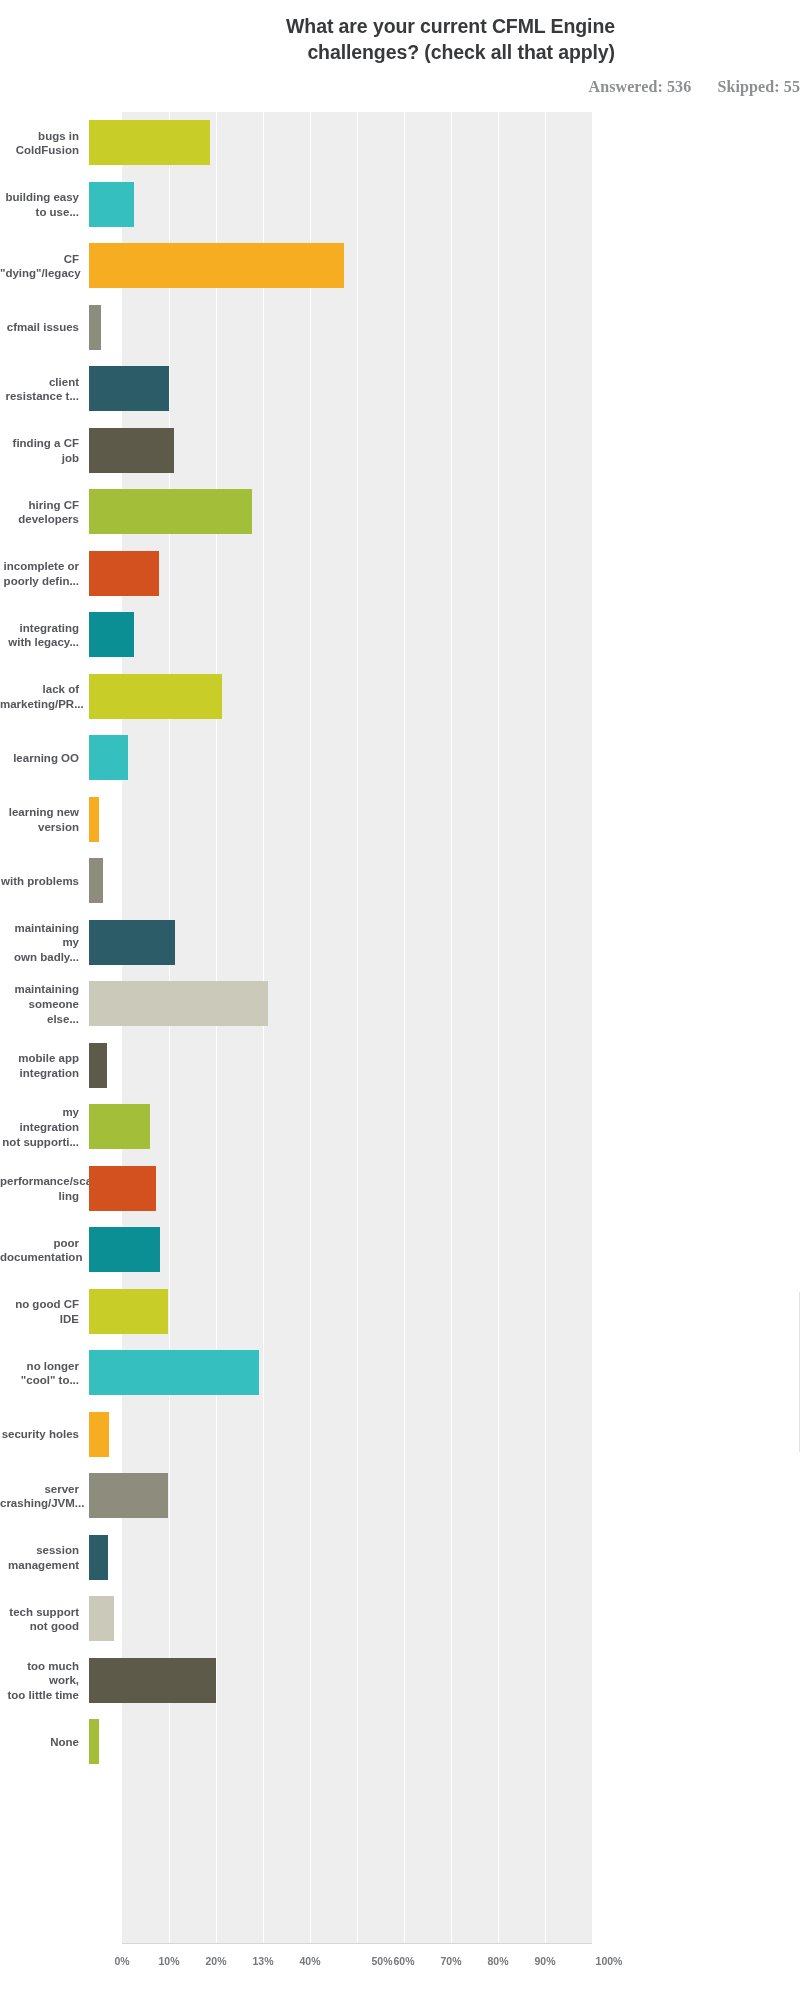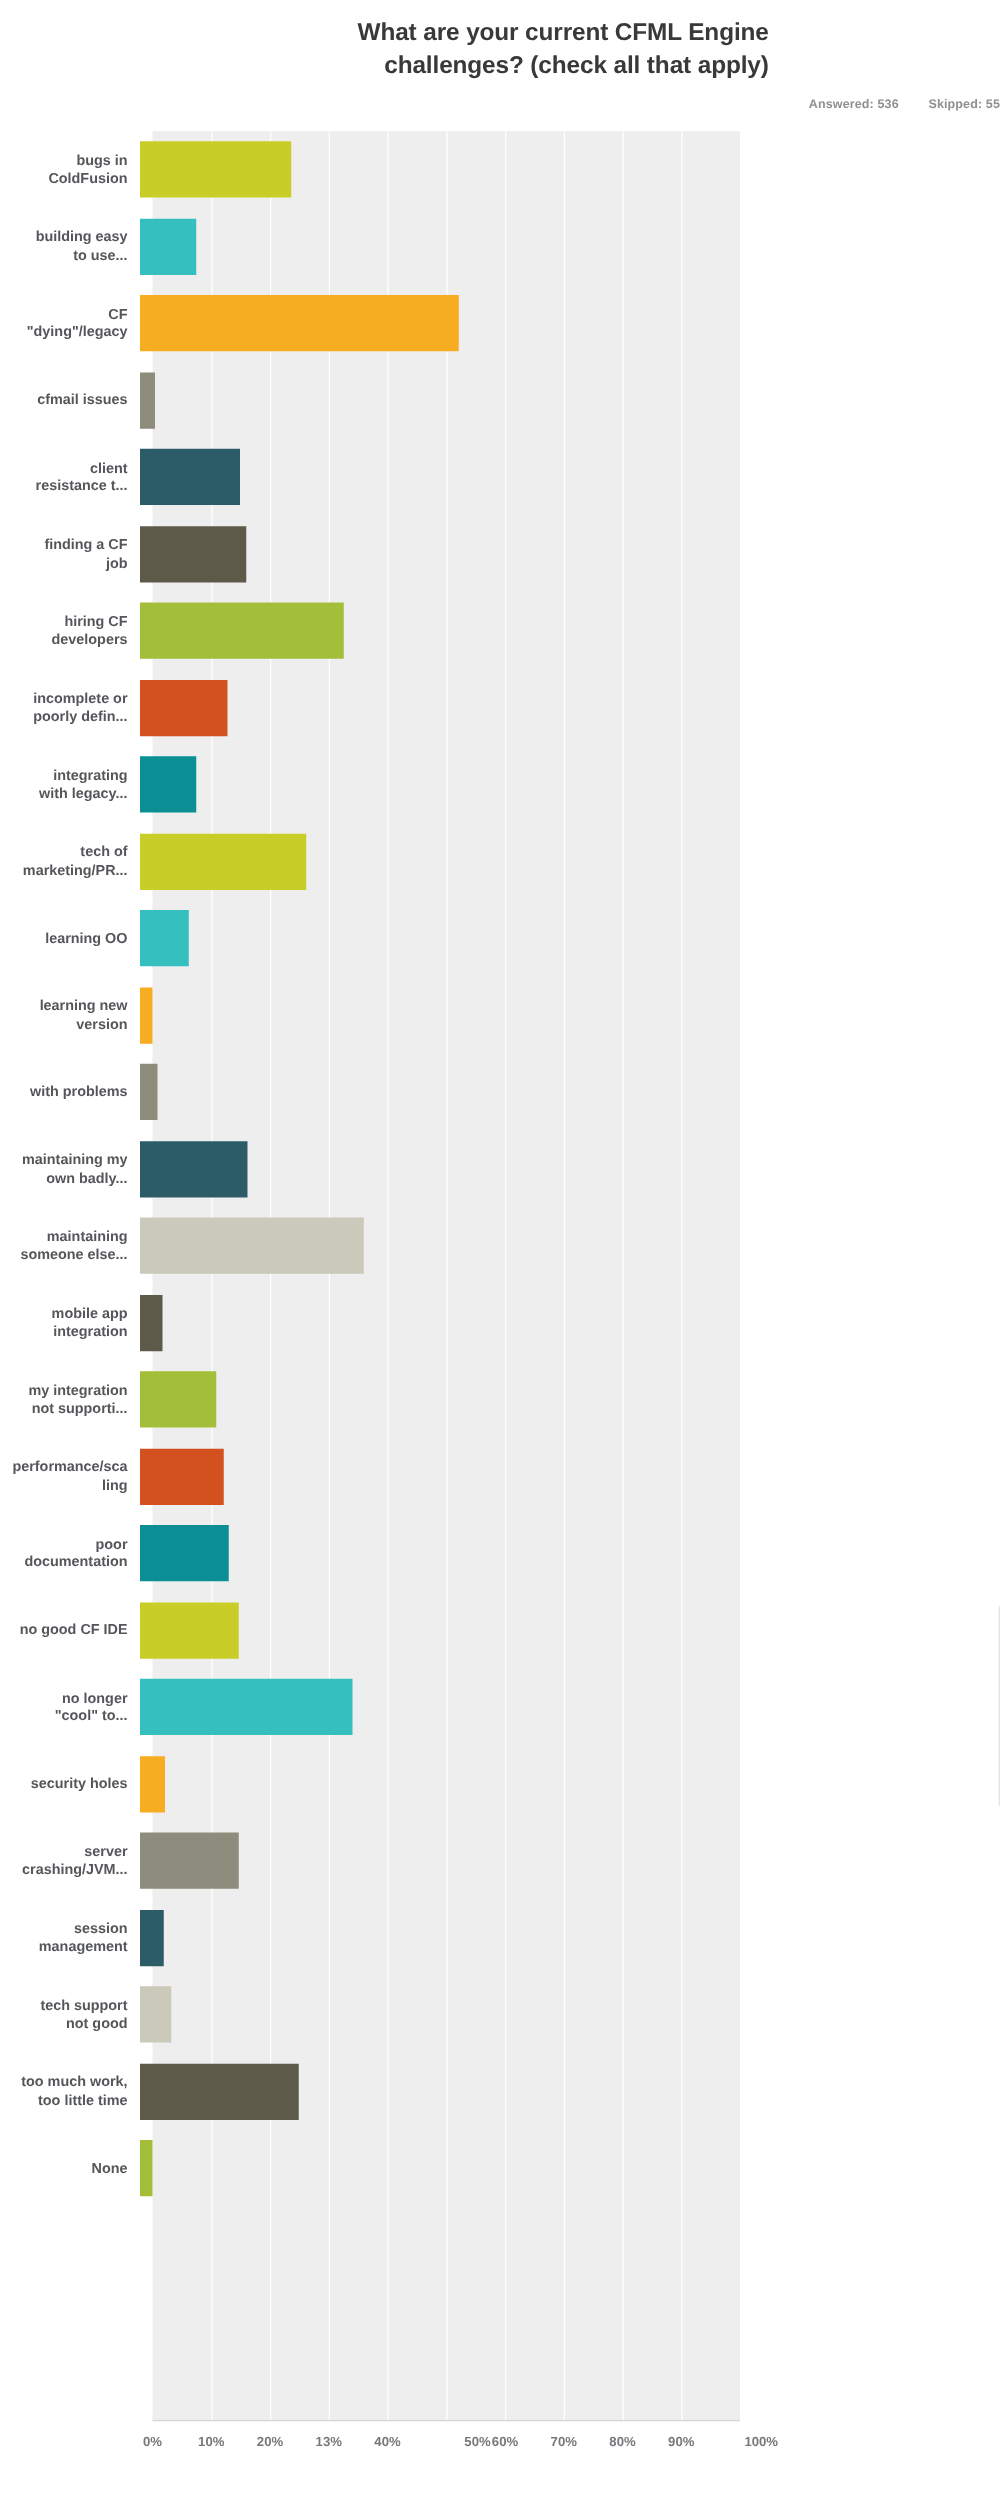--- a/index.html
+++ b/index.html
@@ -28,24 +28,25 @@
     font-size: 19.5px;
     font-weight: bold;
     color: #38393b;
     line-height: 1.32;
     margin: 0 auto;
     max-width: 430px;
     letter-spacing: -0.1px;
   }
   .chart-submeta {
     margin-top: 13px;
-    font-size: 10px;
+    font-size: 16px;
     font-weight: bold;
     color: #8d8f91;
     letter-spacing: 0.1px;
+    font-family: Liberation Serif, serif;
   }
   .chart-submeta .meta-item {
     display: inline-block;
   }
   .chart-submeta .meta-gap {
     display: inline-block;
     width: 18px;
   }
 
   .plot-wrap {
@@ -93,21 +94,21 @@
     top: 0;
     width: 800px;
   }
   .bar-row {
     position: relative;
     height: 61.5px;
     display: flex;
     align-items: center;
   }
   .cat-label {
-    width: 112px;
+    width: 89px;
     text-align: right;
     padding-right: 10px;
     box-sizing: border-box;
     font-size: 11.5px;
     font-weight: bold;
     color: #54565a;
     line-height: 1.28;
     white-space: pre-line;
   }
   .bar-track {
@@ -232,21 +233,21 @@
           </div>
         </div>
         <div class="bar-row">
           <div class="cat-label">integrating
 with legacy...</div>
           <div class="bar-track">
             <div class="bar" title="9.6%" style="width: 45.12px; background: rgb(11, 143, 148);"></div>
           </div>
         </div>
         <div class="bar-row">
-          <div class="cat-label">tech of
+          <div class="cat-label">lack of
 marketing/PR...</div>
           <div class="bar-track">
             <div class="bar" title="28.4%" style="width: 133.48px; background: rgb(200, 206, 39);"></div>
           </div>
         </div>
         <div class="bar-row">
           <div class="cat-label">learning OO</div>
           <div class="bar-track">
             <div class="bar" title="8.3%" style="width: 39.01px; background: rgb(54, 191, 191);"></div>
           </div>

